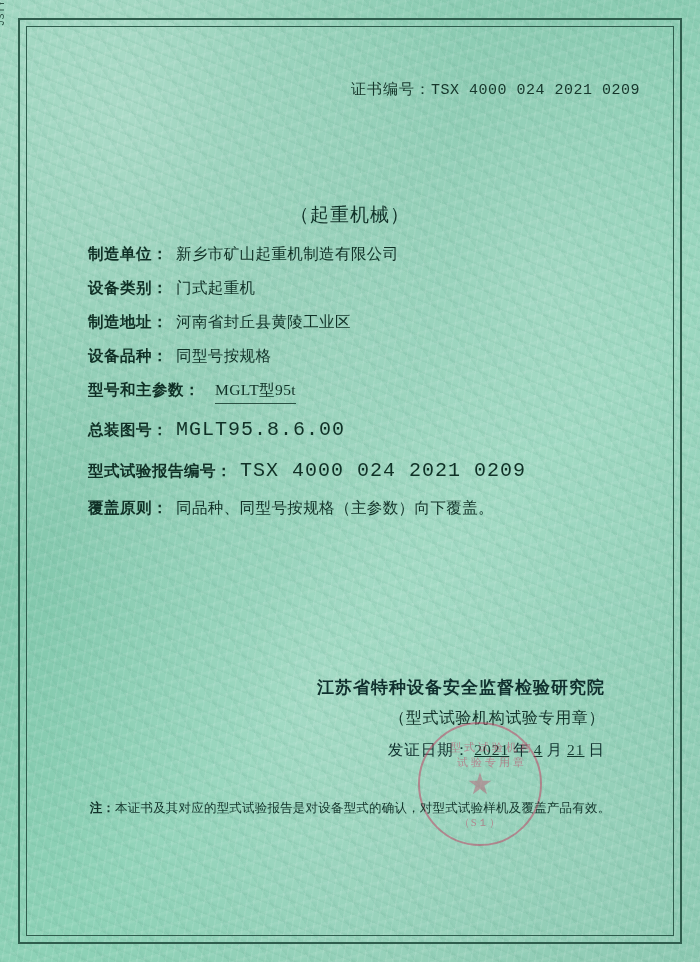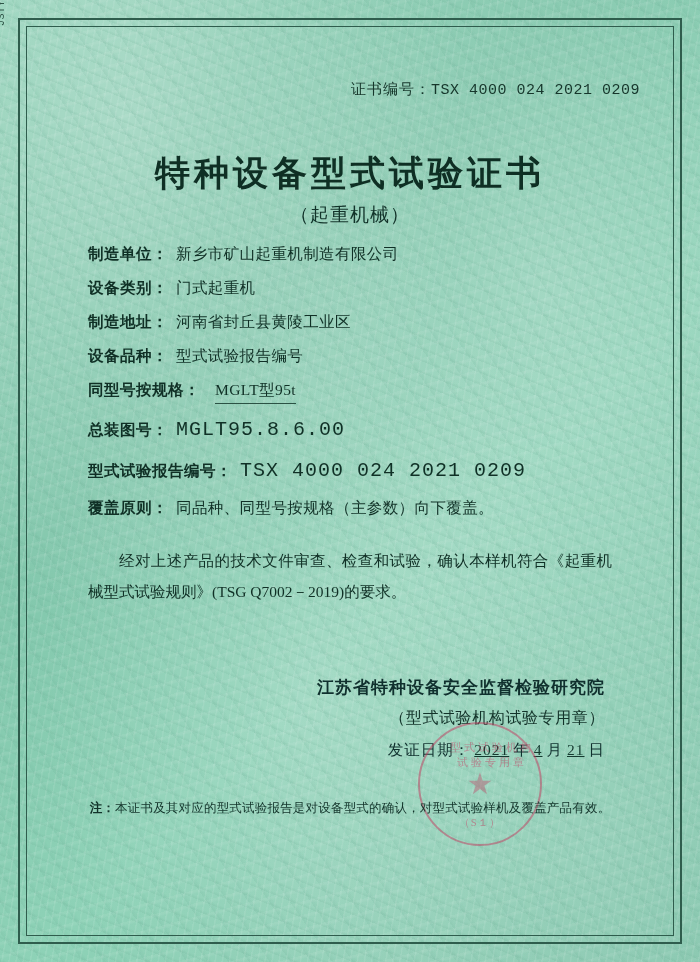--- a/index.html
+++ b/index.html
@@ -190,59 +190,57 @@
 
   <div class="border-outer"></div>
   <div class="border-inner"></div>
 
   <div class="side-code">JSTY-QB-131-01-40-0</div>
 
   <div class="cert-no">
     <span>证书编号：</span><span class="num">TSX 4000 024 2021 0209</span>
   </div>
 
-  <div class="title">特种设备型式试验证书</div>
   <div class="subtitle">（起重机械）</div>
 
   <div class="fields">
     <div class="field">
       <span class="lab">制造单位：</span>
       <span class="val">新乡市矿山起重机制造有限公司</span>
     </div>
     <div class="field">
       <span class="lab">设备类别：</span>
       <span class="val">门式起重机</span>
     </div>
     <div class="field">
       <span class="lab">制造地址：</span>
       <span class="val">河南省封丘县黄陵工业区</span>
     </div>
     <div class="field">
       <span class="lab">设备品种：</span>
-      <span class="val">型式试验报告编号</span>
-    </div>
-    <div class="field">
-      <span class="lab">同型号按规格：</span>
+      <span class="val">同型号按规格</span>
+    </div>
+    <div class="field">
+      <span class="lab">型号和主参数：</span>
       <span class="val under">MGLT型95t</span>
     </div>
     <div class="field">
       <span class="lab">总装图号：</span>
       <span class="val mono">MGLT95.8.6.00</span>
     </div>
     <div class="field">
       <span class="lab">型式试验报告编号：</span>
       <span class="val mono">TSX 4000 024 2021 0209</span>
     </div>
     <div class="field">
       <span class="lab">覆盖原则：</span>
       <span class="val">同品种、同型号按规格（主参数）向下覆盖。</span>
     </div>
   </div>
 
-  <div class="para">经对上述产品的技术文件审查、检查和试验，确认本样机符合《起重机械型式试验规则》(TSG Q7002－2019)的要求。</div>
 
   <div class="issuer">江苏省特种设备安全监督检验研究院</div>
   <div class="issuer-sub">（型式试验机构试验专用章）</div>
 
   <div class="date-line">
     <span>发证日期：</span><span class="hw">2021</span><span>年</span><span class="hw">4</span><span>月</span><span class="hw">21</span><span>日</span>
   </div>
 
   <div class="seal">
     <div class="top-text">型式试验机构试验专用章</div>

